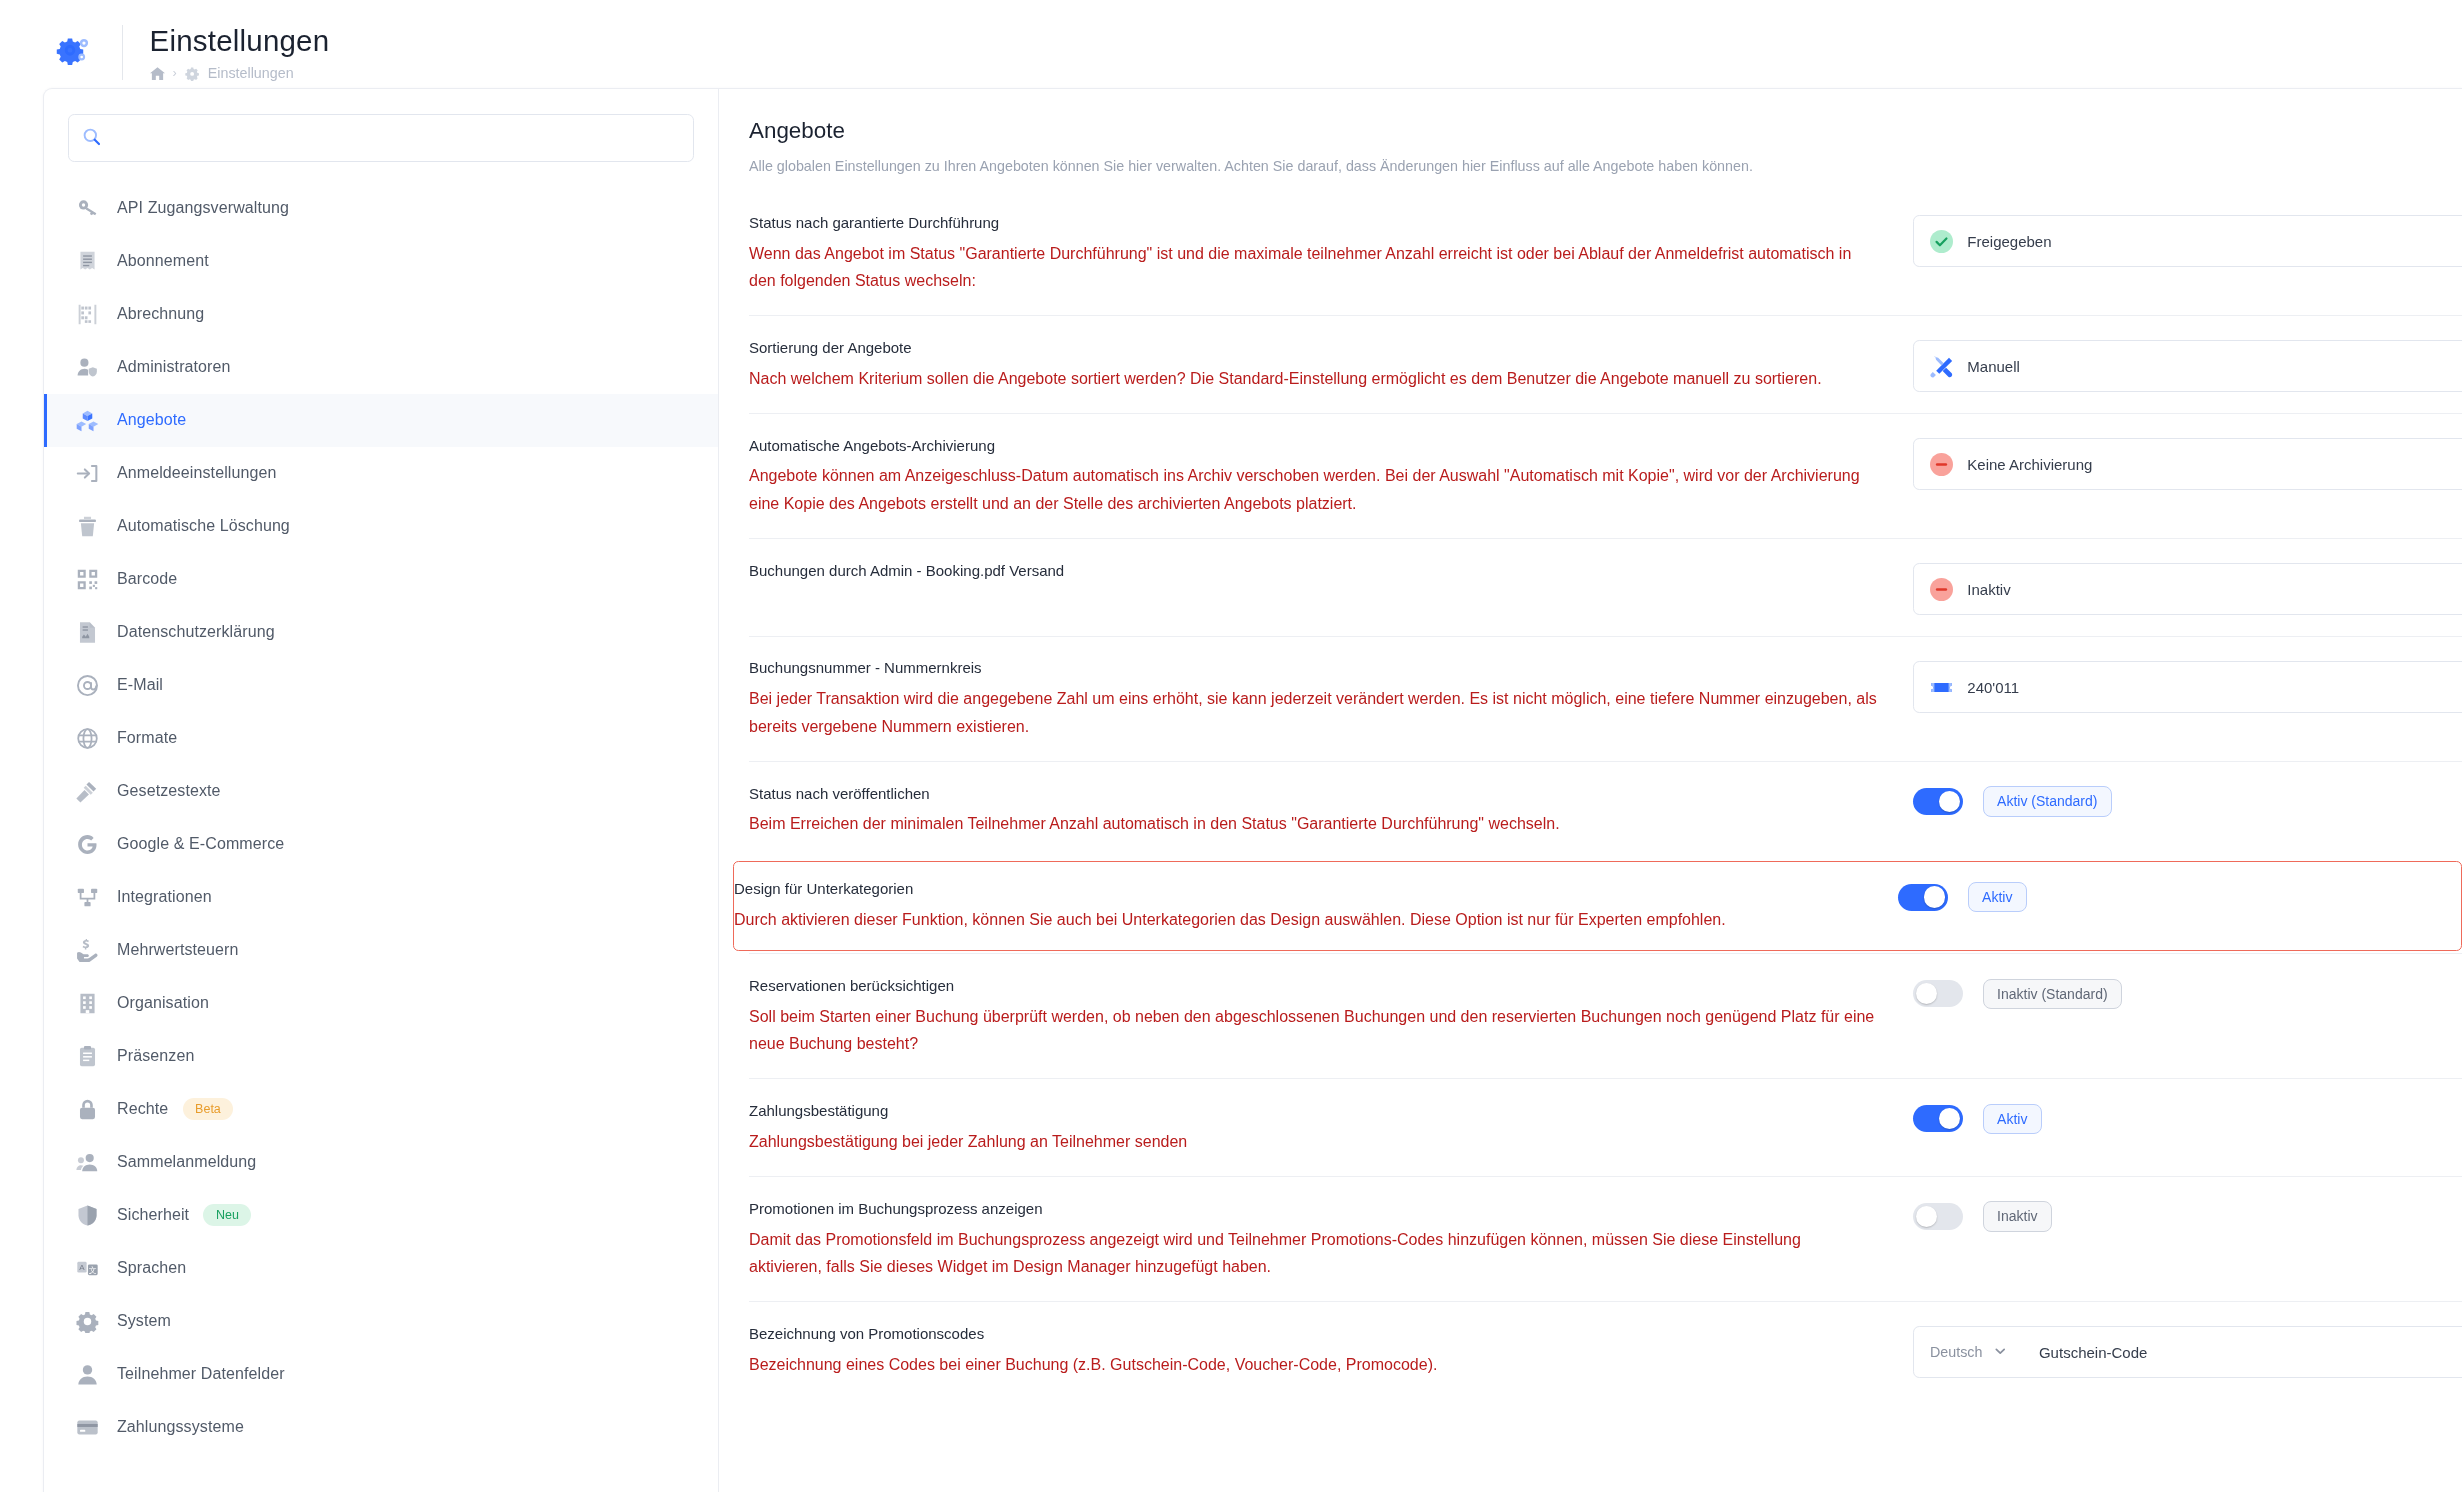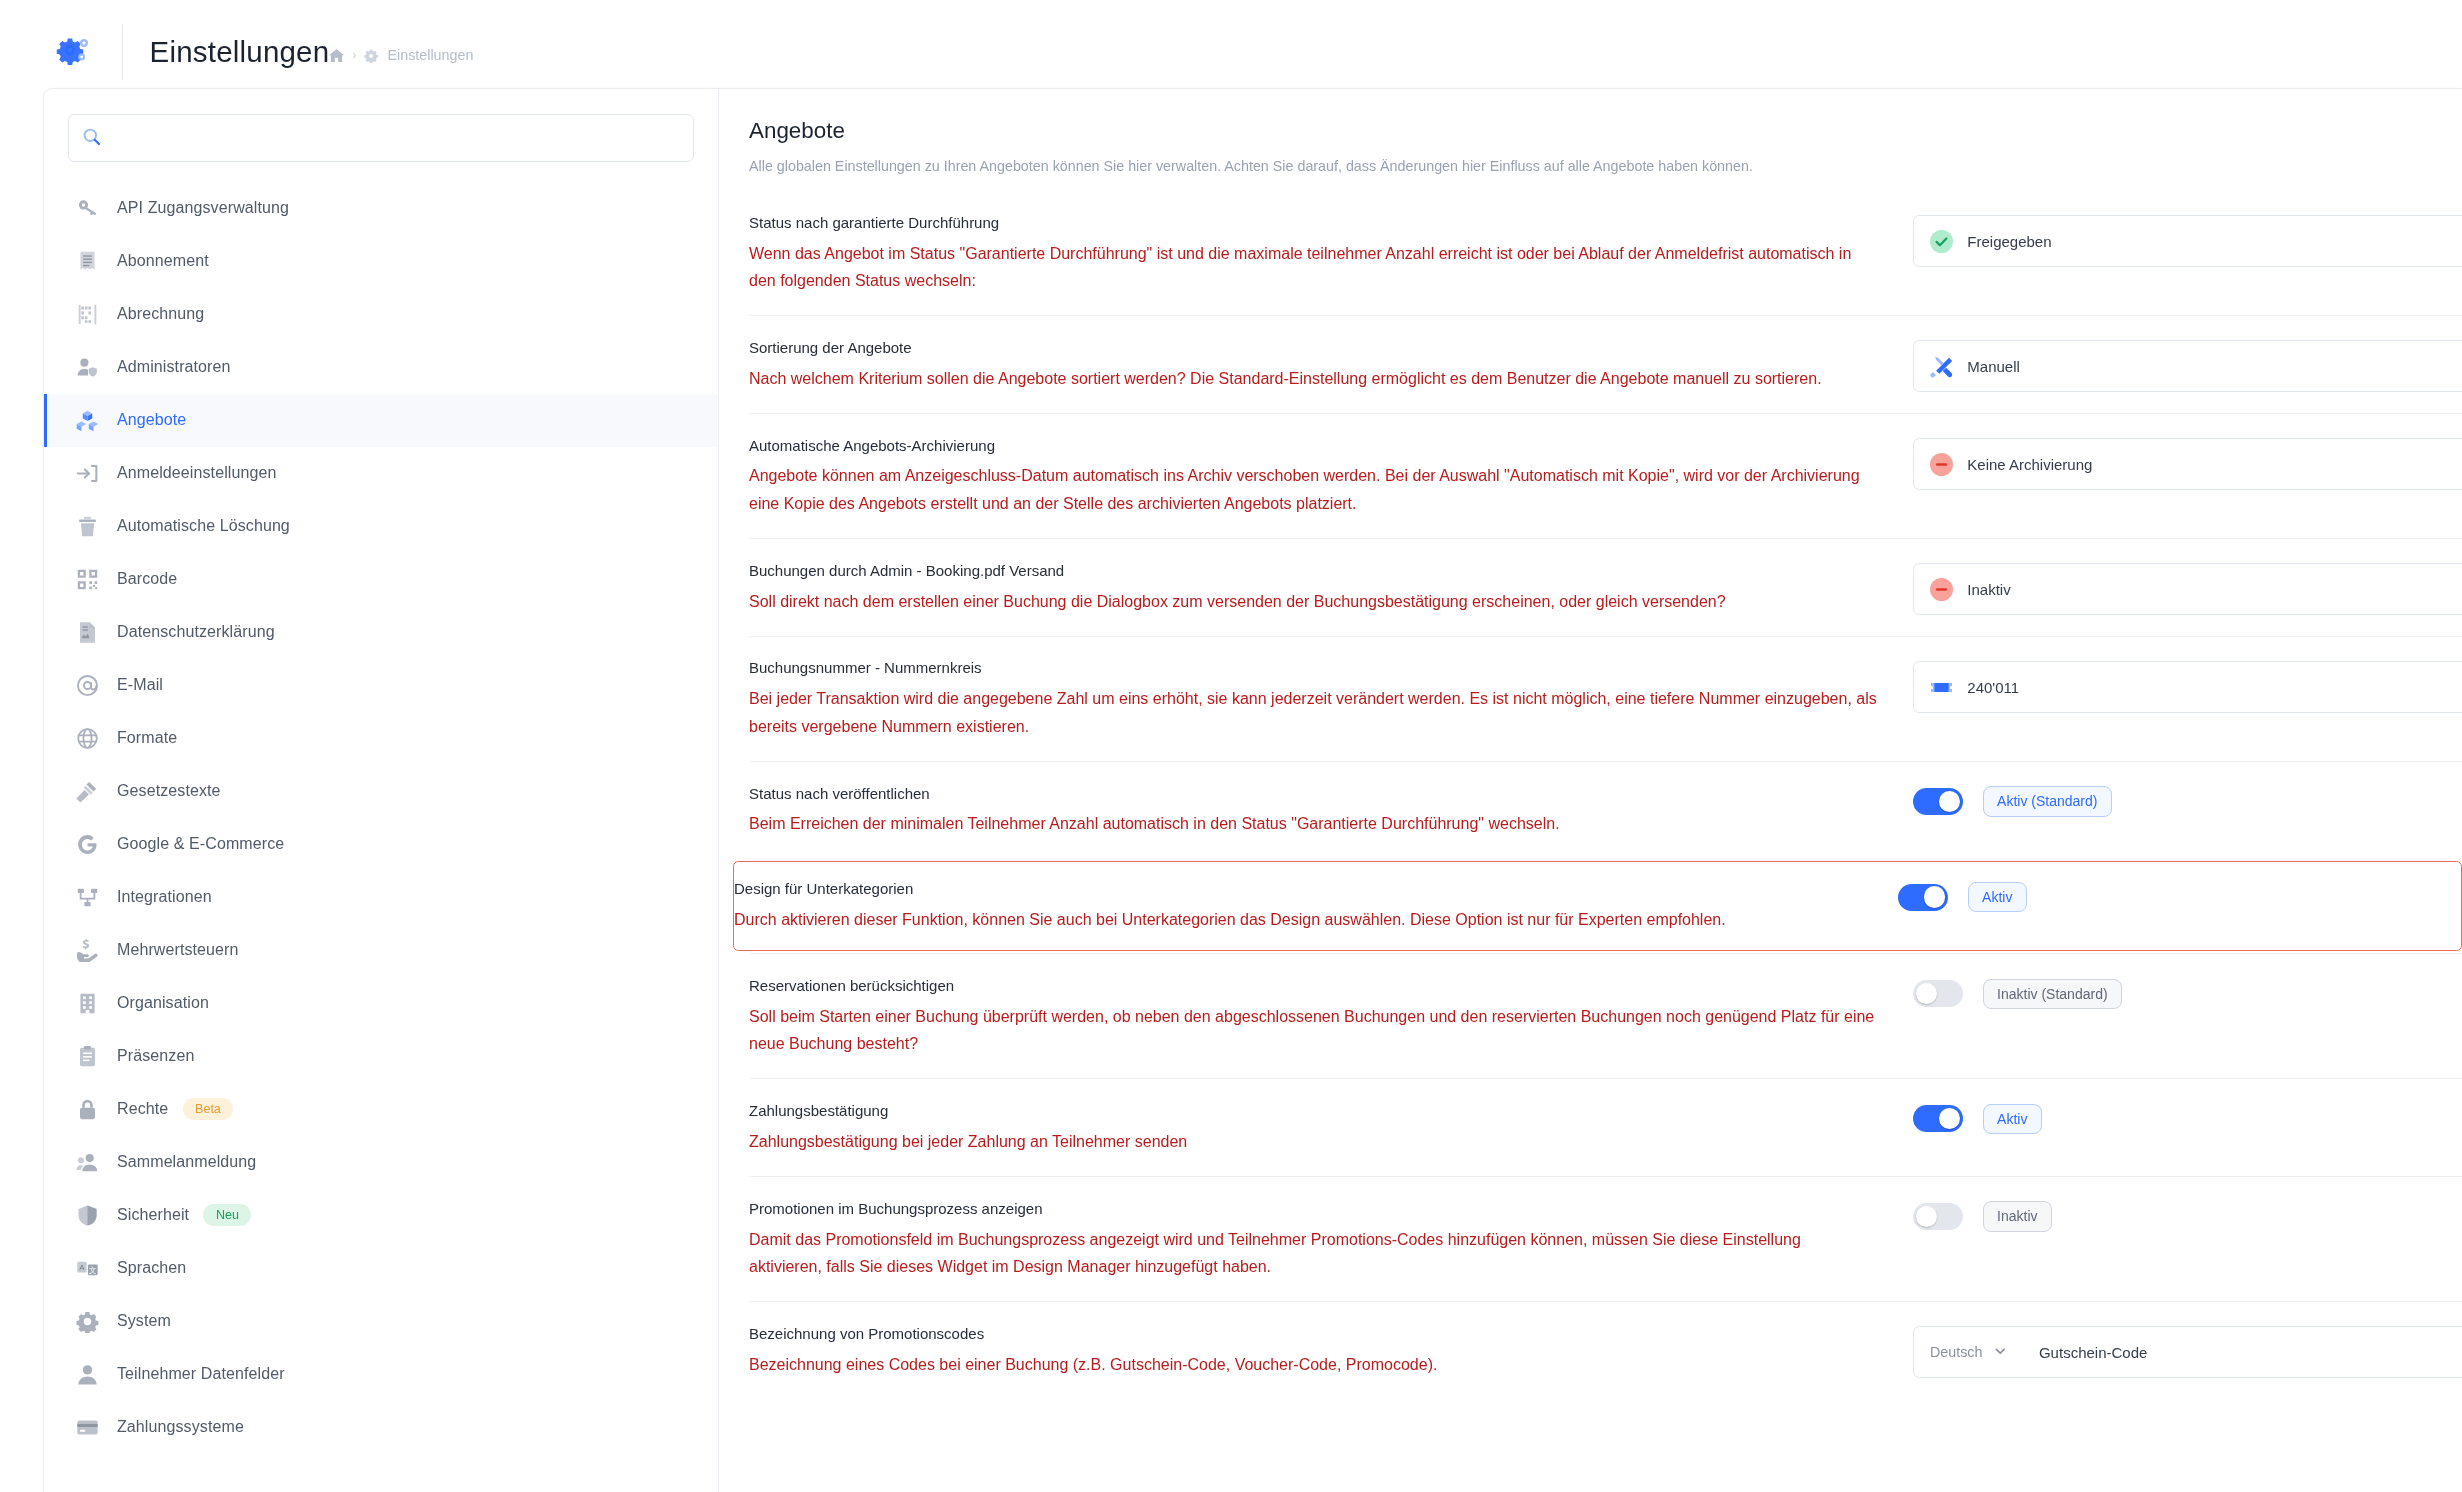--- a/index.html
+++ b/index.html
@@ -17,21 +17,21 @@
     height: 88px;
   }
   .header-gear {
     width: 55px; height: 55px;
     display: flex; align-items: center; justify-content: center;
     flex: 0 0 auto;
   }
   .header-divider {
     width: 0.9px; height: 55px; background: #e4e7ec; margin: 0 27px 0 19.7px;
   }
-  .header-text { display: flex; flex-direction: row; justify-content: center; }
+  .header-text { display: flex; flex-direction: column; justify-content: center; }
   .page-title {
     font-size: 29.5px; color: #1b2230; font-weight: 400; line-height: 36px;
     letter-spacing: 0.2px;
   }
   .breadcrumb {
     display: flex; align-items: center; gap: 8px;
     font-size: 14.3px; color: #b5bcc9; margin-top: 6.3px;
   }
   .breadcrumb .crumb-sep { color: #c9cfd9; font-size: 12.5px; }
   .breadcrumb svg { display: block; }
@@ -592,21 +592,20 @@
                   <rect x="6.6" y="11.6" width="12.8" height="2.9" rx="1.45" fill="#e0372a"></rect>
                 </svg>
               </span>
               <span class="field-val">Keine Archivierung</span>
             </div>
           </div>
         </div>
         <div class="row">
           <div class="row-text">
        <div class="row-label">Buchungen durch Admin - Booking.pdf Versand</div>
-       <div class="row-desc">Soll direkt nach dem erstellen einer Buchung die Dialogbox zum versenden der Buchungsbestätigung erscheinen, oder gleich versenden?</div>
      </div>
      <div class="row-control">
             <div class="field">
               <span class="field-ico">
                 <svg width="23" height="23" viewBox="0 0 26 26">
                   <circle cx="13" cy="13" r="13" fill="#f9a29b"></circle>
                   <rect x="6.6" y="11.6" width="12.8" height="2.9" rx="1.45" fill="#e0372a"></rect>
                 </svg>
               </span>
               <span class="field-val">Inaktiv</span>

